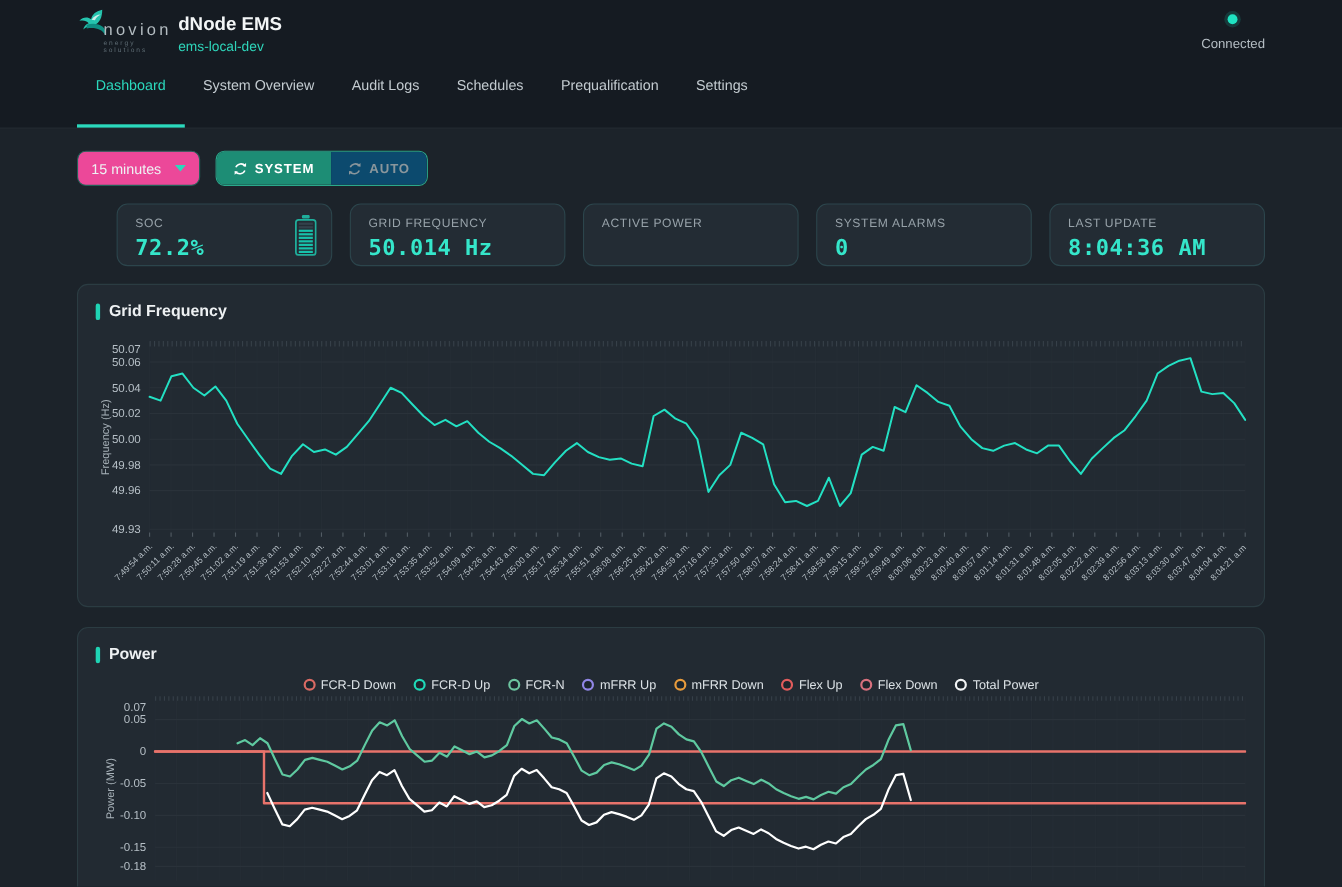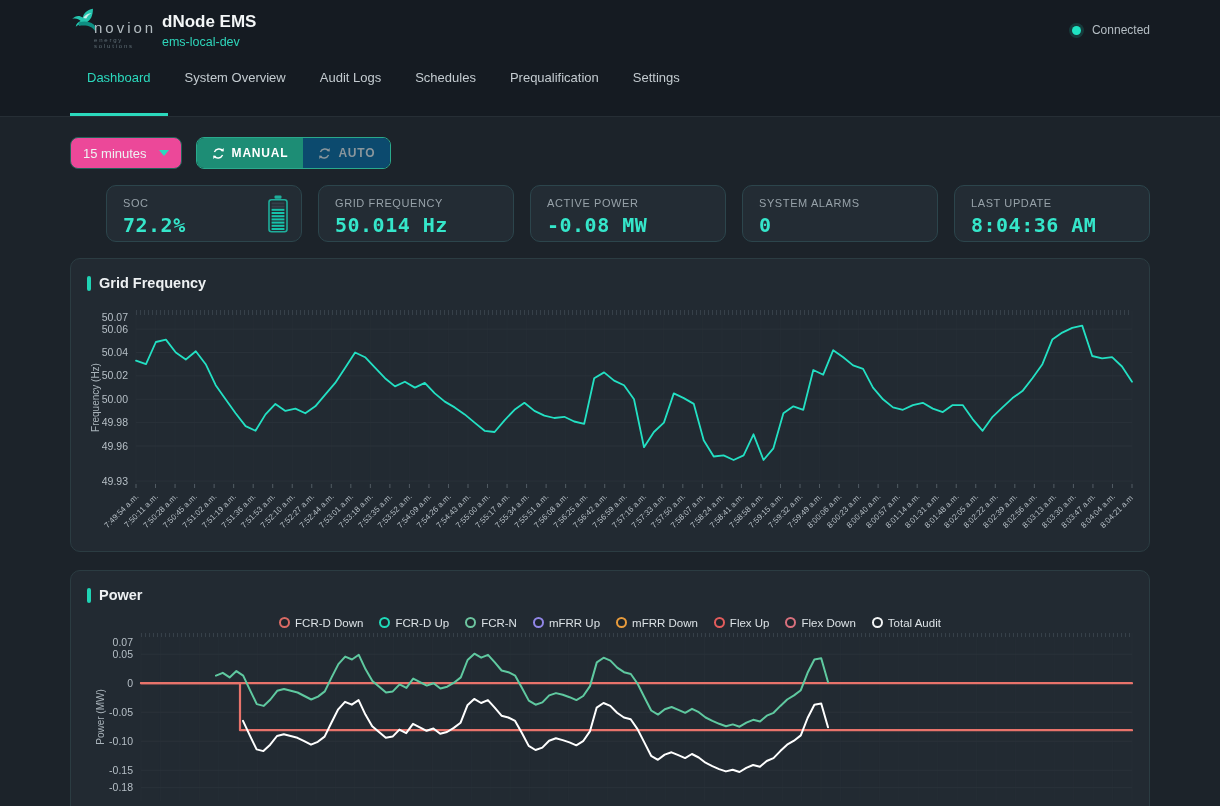--- a/index.html
+++ b/index.html
@@ -10,21 +10,21 @@
   .app-header { background:#151b22; }
   .header-top { display:flex; align-items:center; height:60px; padding:12px 70px; }
   .logo { position:relative; width:80px; height:46px; }
   .logo svg { position:absolute; left:0; top:0; }
   .logo-text { position:absolute; left:24px; top:13px; line-height:1; }
   .logo-name { font-size:15px; color:#b3bcc1; letter-spacing:3px; }
   .logo-tag { font-size:6px; color:#5f6d75; letter-spacing:1.8px; margin-top:2px; }
   .title-block { margin-left:12px; }
   .app-title { font-size:17px; font-weight:bold; color:#f3f6f7; }
   .app-subtitle { font-size:12.5px; color:#2ed5ba; margin-top:3px; }
-  .conn-status { margin-left:auto; display:flex; align-items:center; gap:11px; }
+  .conn-status { margin-left:auto; display:flex; align-items:center; gap:11px;flex-direction:column; }
   .conn-dot { width:9px; height:9px; border-radius:50%; background:#1fe3c2; box-shadow:0 0 0 3px rgba(31,227,194,0.16); }
   .conn-label { font-size:12px; color:#b4bdc3; }
 
   
   .nav-row { display:flex; padding:0 70px; border-bottom:1px solid #262e35; background:#151b22; }
   .nav-tab { font-size:13px; color:#c3cbd0; padding:10px 17px 28px; border-bottom:3px solid transparent; cursor:pointer; }
   .nav-tab.active { color:#2bd9bd; border-bottom-color:#2bd9bd; }
 
   .main { padding:0 70px; }
 
@@ -97,21 +97,21 @@
       <span class="caret-down"></span>
     </div>
     <div class="seg-group">
       <div class="seg-btn active">
         <svg width="13" height="13" viewBox="0 0 14 14" fill="none">
           <path d="M11.8 4.2A5.4 5.4 0 0 0 2.6 5.4" stroke="currentColor" stroke-width="1.5"></path>
           <path d="M12.6 1.2 12.6 4.9 9.1 4.2 Z" fill="currentColor"></path>
           <path d="M2.2 9.8a5.4 5.4 0 0 0 9.2-1.2" stroke="currentColor" stroke-width="1.5"></path>
           <path d="M1.4 12.8 1.4 9.1 4.9 9.8 Z" fill="currentColor"></path>
         </svg>
-        <span>MANUAL</span>
+        <span>SYSTEM</span>
       </div>
       <div class="seg-btn">
         <svg width="13" height="13" viewBox="0 0 14 14" fill="none">
           <path d="M11.8 4.2A5.4 5.4 0 0 0 2.6 5.4" stroke="currentColor" stroke-width="1.5"></path>
           <path d="M12.6 1.2 12.6 4.9 9.1 4.2 Z" fill="currentColor"></path>
           <path d="M2.2 9.8a5.4 5.4 0 0 0 9.2-1.2" stroke="currentColor" stroke-width="1.5"></path>
           <path d="M1.4 12.8 1.4 9.1 4.9 9.8 Z" fill="currentColor"></path>
         </svg>
         <span>AUTO</span>
       </div>
@@ -135,21 +135,20 @@
         <rect x="3.6" y="29.8" width="12.8" height="2" fill="#17c2ab"></rect>
         <rect x="3.6" y="33.0" width="12.8" height="2" fill="#17c2ab"></rect>
       </svg>
     </div>
     <div class="stat-card">
       <div class="stat-label">GRID FREQUENCY</div>
       <div class="stat-value">50.014 Hz</div>
     </div>
     <div class="stat-card">
       <div class="stat-label">ACTIVE POWER</div>
-      <div class="stat-value">-0.08 MW</div>
     </div>
     <div class="stat-card">
       <div class="stat-label">SYSTEM ALARMS</div>
       <div class="stat-value">0</div>
     </div>
     <div class="stat-card">
       <div class="stat-label">LAST UPDATE</div>
       <div class="stat-value">8:04:36 AM</div>
     </div>
   </div>
@@ -366,21 +365,21 @@
         <div class="legend-item">
           <span class="legend-ring" style="border-color: rgb(226, 92, 92);"></span>
           <span class="legend-label">Flex Up</span>
         </div>
         <div class="legend-item">
           <span class="legend-ring" style="border-color: rgb(216, 112, 125);"></span>
           <span class="legend-label">Flex Down</span>
         </div>
         <div class="legend-item">
           <span class="legend-ring" style="border-color: rgb(242, 244, 245);"></span>
-          <span class="legend-label">Total Audit</span>
+          <span class="legend-label">Total Power</span>
         </div>
       </div>
     <svg id="power-chart" class="chart-svg" width="1046" height="170" style="margin-top:4px">
         <line x1="54" x2="54" y1="0" y2="168" stroke="#252d35" stroke-width="1"></line>
         <line x1="73.43137254901961" x2="73.43137254901961" y1="0" y2="168" stroke="#252d35" stroke-width="1"></line>
         <line x1="92.86274509803921" x2="92.86274509803921" y1="0" y2="168" stroke="#252d35" stroke-width="1"></line>
         <line x1="112.29411764705883" x2="112.29411764705883" y1="0" y2="168" stroke="#252d35" stroke-width="1"></line>
         <line x1="131.72549019607843" x2="131.72549019607843" y1="0" y2="168" stroke="#252d35" stroke-width="1"></line>
         <line x1="151.15686274509804" x2="151.15686274509804" y1="0" y2="168" stroke="#252d35" stroke-width="1"></line>
         <line x1="170.58823529411765" x2="170.58823529411765" y1="0" y2="168" stroke="#252d35" stroke-width="1"></line>

